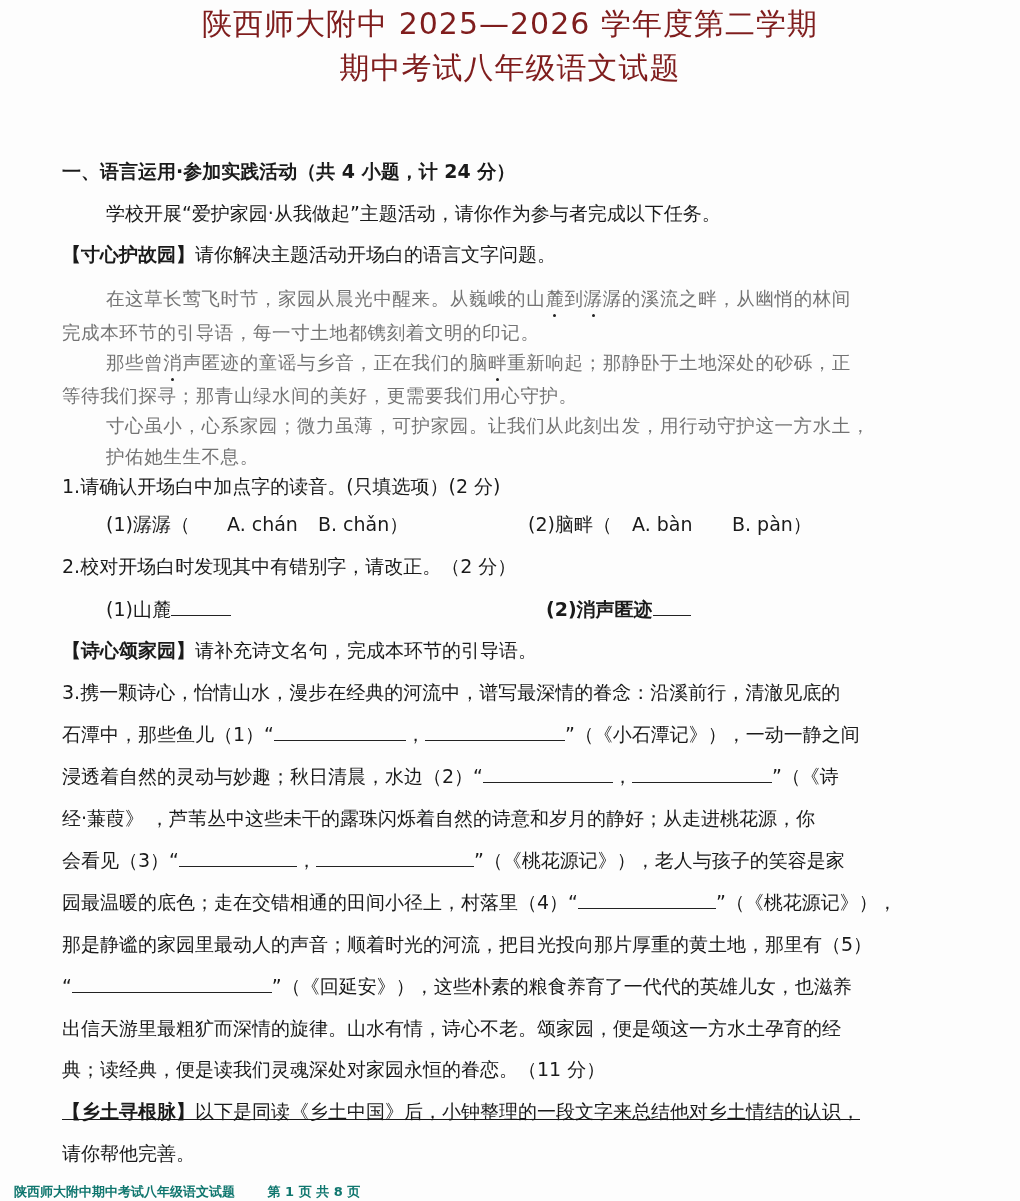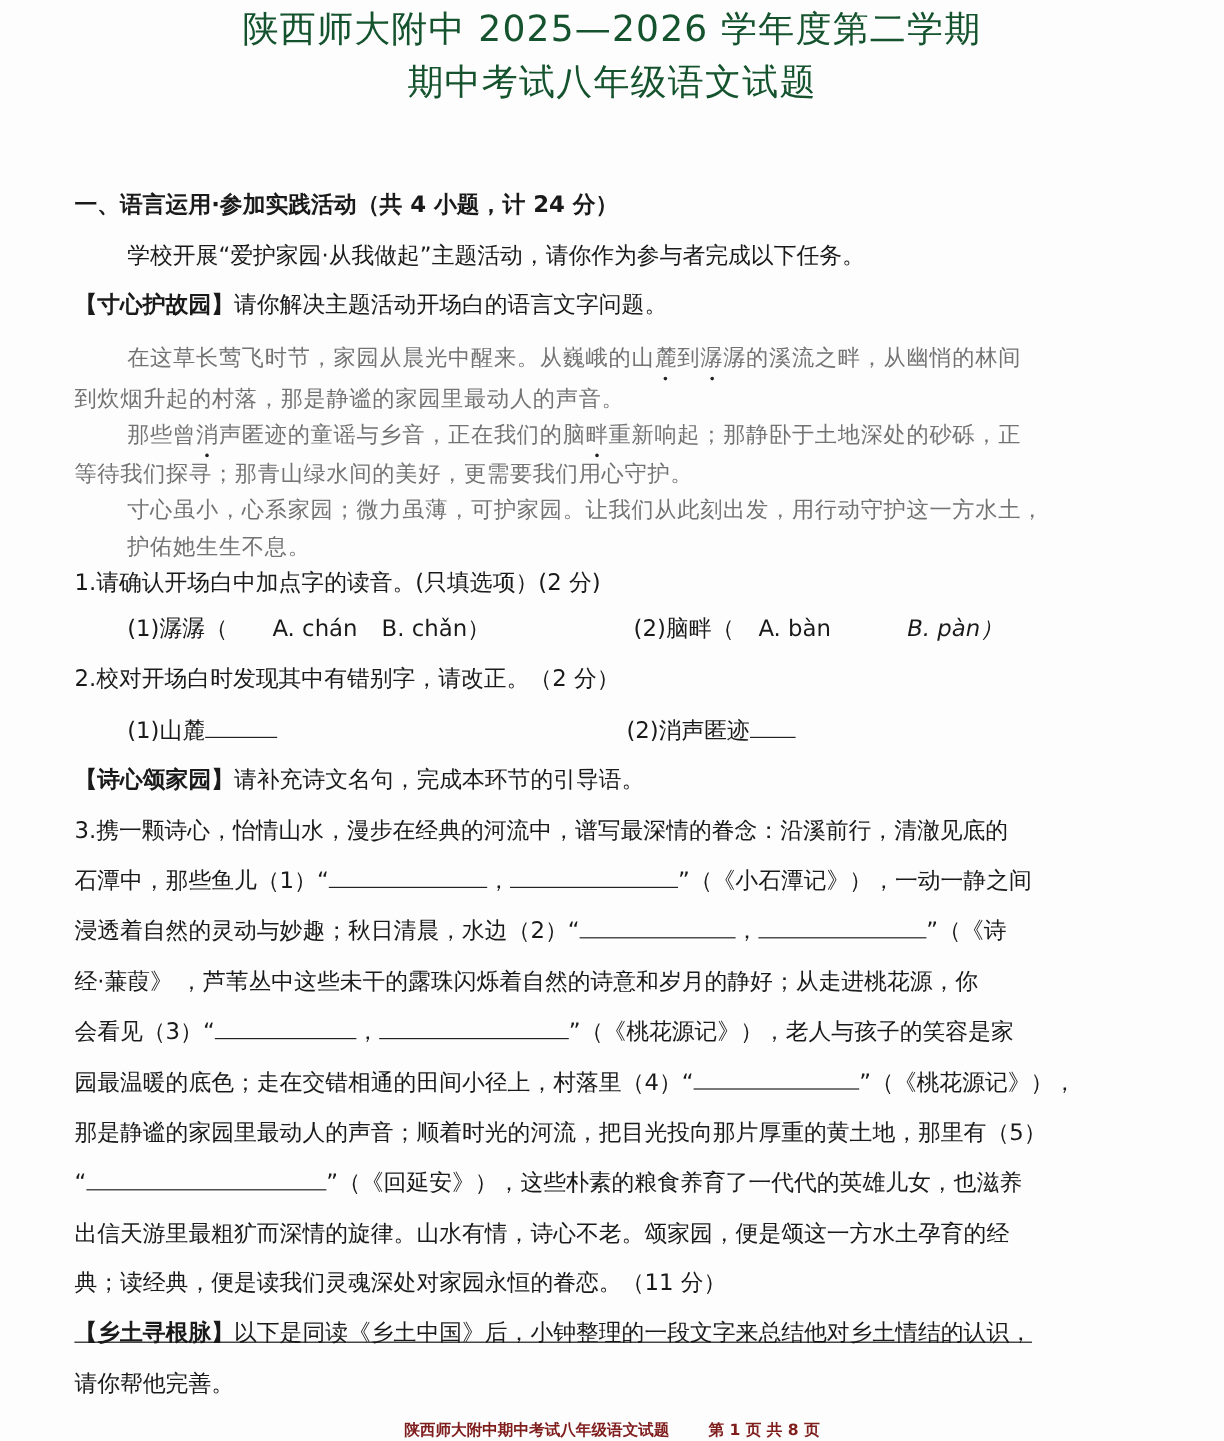--- a/index.html
+++ b/index.html
@@ -3,88 +3,88 @@
 <meta charset="utf-8">
 <style>
   html, body { margin: 0; padding: 0; background: #fdfdfd; }
   body {
     width: 1020px; height: 1201px; position: relative; overflow: hidden;
     color: #1a1a1a;
     font-family: "DejaVu Sans", "Liberation Sans", sans-serif;
   }
   .title {
     position: absolute; left: 0; width: 1020px; text-align: center;
-    font-size: 30px; letter-spacing: 1px; color: #14532d;
+    font-size: 30px; letter-spacing: 1px; color: #7f1d1d;
   }
   .t1 { top: 4px; }
   .t2 { top: 48px; }
   .line {
     position: absolute; left: 62px; width: 880px; white-space: nowrap;
     font-size: 19px; line-height: 26px;
   }
   .bold { font-weight: bold; }
   .serif { font-family: "DejaVu Serif", "Liberation Serif", serif; font-size: 18.5px; letter-spacing: 0.6px; color: #737373; }
   .indent { padding-left: 44px; }
   .dot { position: relative; display: inline-block; }
   .dot::after {
     content: ""; position: absolute; left: 50%; bottom: -5px; width: 3px; height: 3px;
     margin-left: -1.5px; background: #222; border-radius: 50%;
   }
   .blank { display: inline-block; border-bottom: 1.5px solid #222; height: 18px; vertical-align: baseline; }
   .footer {
-    position: absolute; top: 1183px; left: 0; width: 1020px; text-align: center;
-    font-size: 13px; font-weight: bold; color: #7f1d1d;
+    position: absolute; top: 1183px; left: 0; width: 1020px; 
+    font-size: 13px; font-weight: bold; color: #0f766e;
   }
   .footer span { margin: 0 14px; }
   .opt-row span { display: inline-block; }
 </style>
 </head>
 <body>
 
 <div class="title t1">陕西师大附中 2025—2026 学年度第二学期</div>
 <div class="title t2">期中考试八年级语文试题</div>
 
 <div class="line bold" style="top:158px;">一、语言运用·参加实践活动（共 4 小题，计 24 分）</div>
 <div class="line indent" style="top:200px;">学校开展“爱护家园·从我做起”主题活动，请你作为参与者完成以下任务。</div>
 
 <div class="line" style="top:241px;">
   <span class="bold">【寸心护故园】</span><span>请你解决主题活动开场白的语言文字问题。</span>
 </div>
 
 <div class="line serif indent" style="top:286px;">
   <span>在这草长莺飞时节，家园从晨光中醒来。从巍峨的山</span><span class="dot">麓</span><span>到</span><span class="dot">潺</span><span>潺的溪流之畔，从幽悄的林间</span>
 </div>
-<div class="line serif" style="top:320px;">到炊烟升起的村落，那是静谧的家园里最动人的声音。</div>
+<div class="line serif" style="top:320px;">完成本环节的引导语，每一寸土地都镌刻着文明的印记。</div>
 
 <div class="line serif indent" style="top:350px;">
   <span>那些曾</span><span class="dot">消</span><span>声匿迹的童谣与乡音，正在我们的脑</span><span class="dot">畔</span><span>重新响起；那静卧于土地深处的砂砾，正</span>
 </div>
 <div class="line serif" style="top:383px;">等待我们探寻；那青山绿水间的美好，更需要我们用心守护。</div>
 
 <div class="line serif indent" style="top:413px;">寸心虽小，心系家园；微力虽薄，可护家园。让我们从此刻出发，用行动守护这一方水土，</div>
 <div class="line serif" style="top:444px;margin-left:44px;">护佑她生生不息。</div>
 
 <div class="line" style="top:473px;">1.请确认开场白中加点字的读音。(只填选项）(2 分)</div>
 
 <div class="line opt-row" style="top:511px;">
   <span style="position:absolute; left:44px;">(1)潺潺（</span>
   <span style="position:absolute; left:165px;">A. chán</span>
   <span style="position:absolute; left:256px;">B. chǎn）</span>
   <span style="position:absolute; left:466px;">(2)脑畔（</span>
   <span style="position:absolute; left:570px;">A. bàn</span>
-  <span style="position:absolute; left:694px;font-style:italic;">B. pàn）</span>
+  <span style="position:absolute; left:670px;">B. pàn）</span>
 </div>
 
 <div class="line" style="top:553px;">2.校对开场白时发现其中有错别字，请改正。（2 分）</div>
 
 <div class="line" style="top:596px;">
   <span style="position:absolute; left:44px;">
     <span>(1)山麓</span><span class="blank" style="width:60px;"></span>
   </span>
-  <span style="position:absolute; left:460px;">
+  <span style="position:absolute; left:484px;font-weight:bold;">
     <span>(2)消声匿迹</span><span class="blank" style="width:38px;"></span>
   </span>
 </div>
 
 <div class="line" style="top:637px;">
   <span class="bold">【诗心颂家园】</span><span>请补充诗文名句，完成本环节的引导语。</span>
 </div>
 
 <div class="line" style="top:679px;">3.携一颗诗心，怡情山水，漫步在经典的河流中，谱写最深情的眷念：沿溪前行，清澈见底的</div>
 <div class="line" style="top:721px;">

